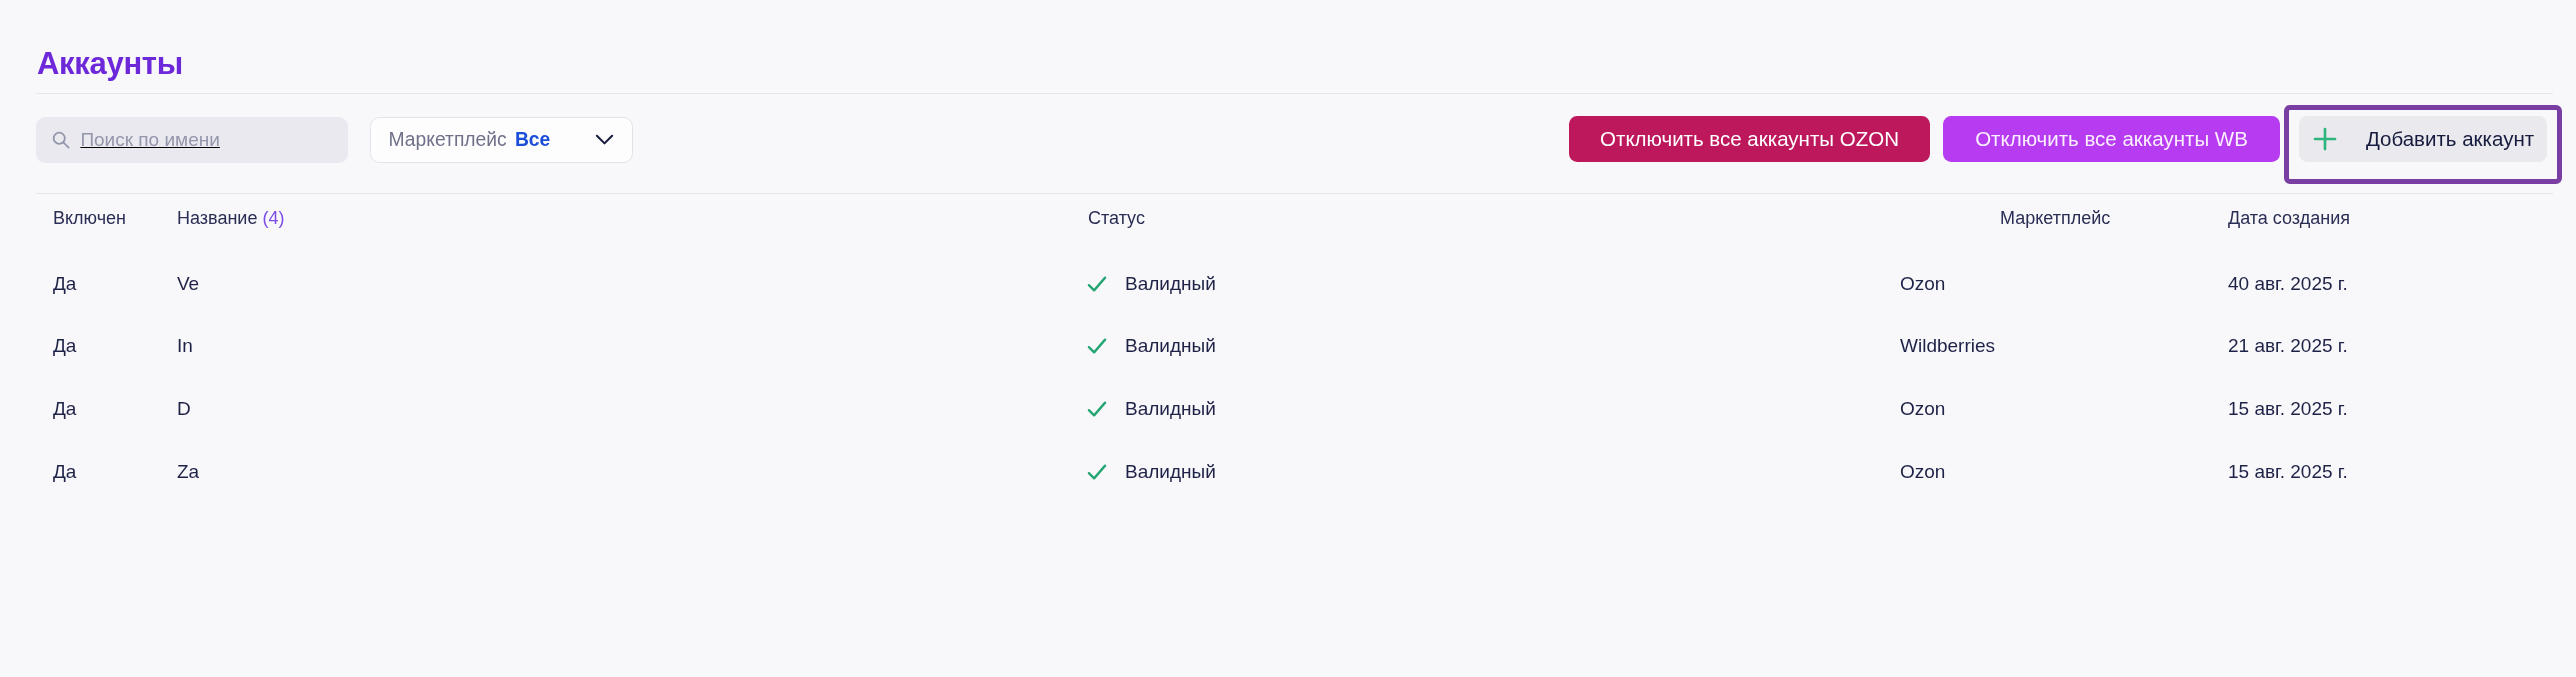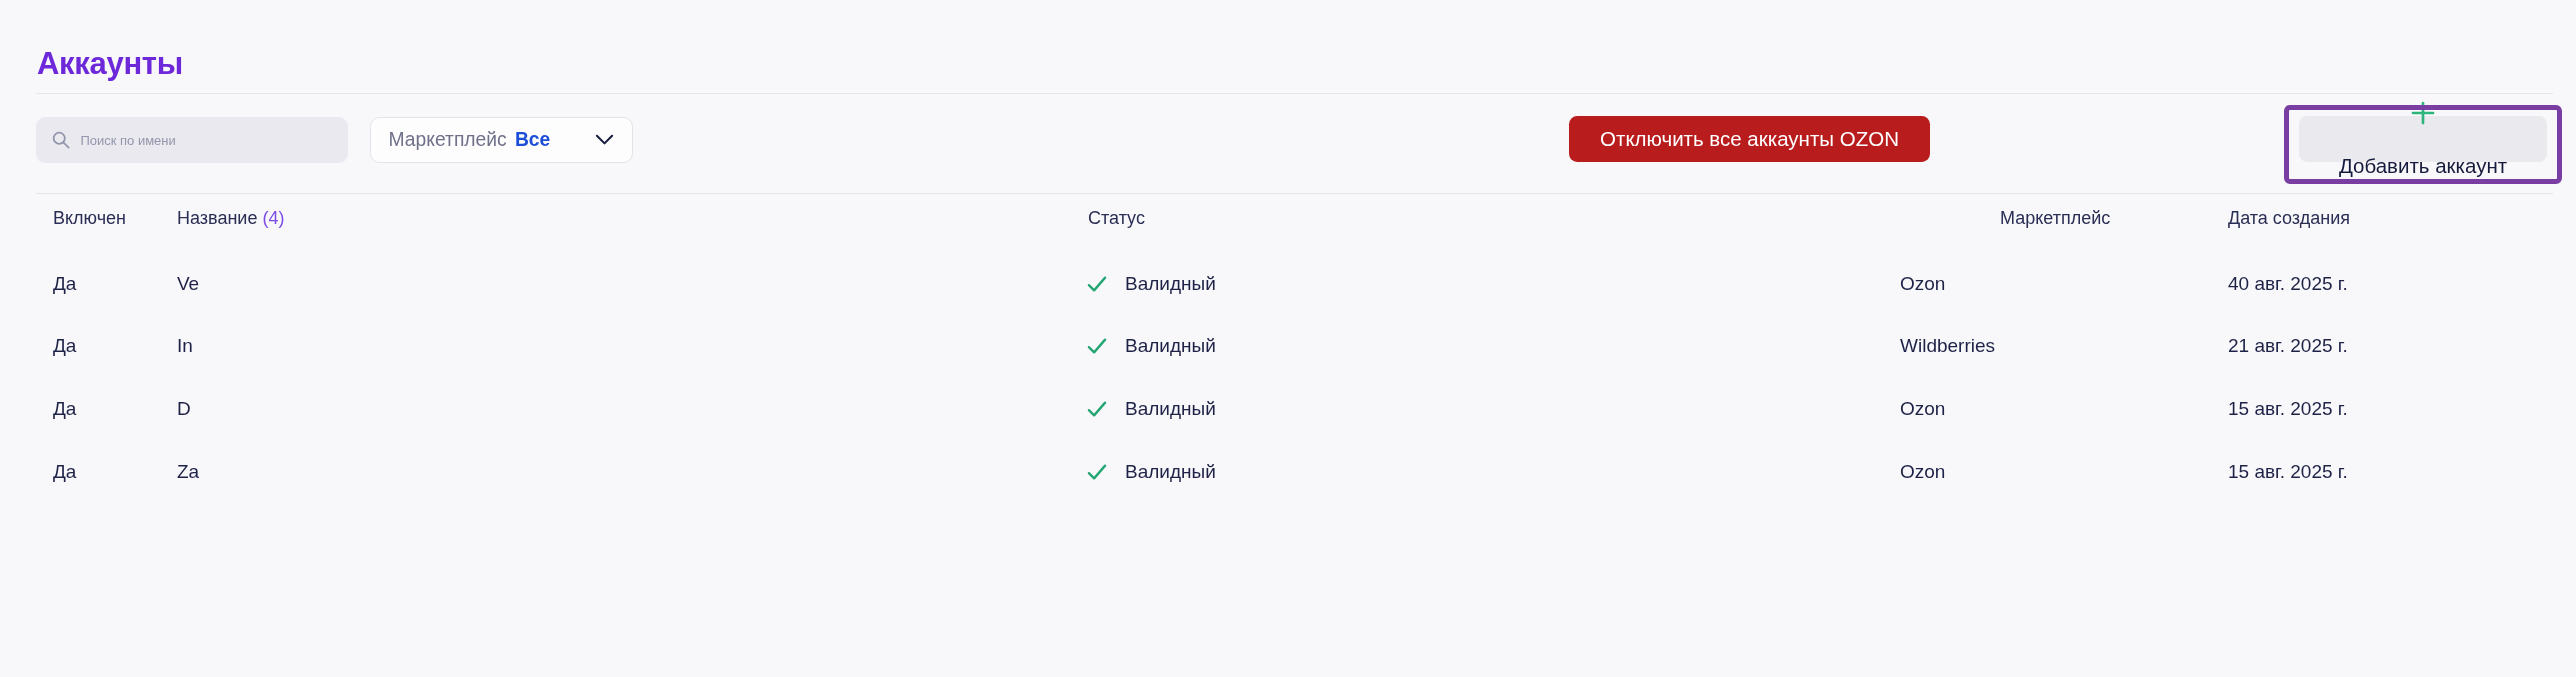--- a/index.html
+++ b/index.html
@@ -28,44 +28,44 @@
   
   .search-box {
     position: absolute; left: 36px; top: 117px; width: 312px; height: 46px;
     background: #e9e9ef; border-radius: 9.4px;
     display: flex; align-items: center; gap: 9.4px; padding: 0 15px;
   }
   .search-box svg { flex: 0 0 auto; }
   .search-input {
     border: none; outline: none; background: transparent;
     font-family: "Liberation Sans", sans-serif;
-    font-size: 13px; color: #0f766e; width: 100%;
+    font-size: 19px; color: #000000; width: 100%; text-decoration: underline;
   }
   .search-input::placeholder { color: #9496ab; opacity: 1; }
 
   .dropdown {
     position: absolute; left: 370px; top: 117px; width: 263px; height: 46px;
     background: #fdfdfe; border: 1.2px solid #e2e2ea; border-radius: 9.4px;
     display: flex; align-items: center; gap: 8.2px; padding: 0 17.6px;
     cursor: pointer;
   }
   .dropdown .dd-label { font-size: 19.3px; color: #6f7189; }
   .dropdown .dd-value { font-size: 19.3px; color: #1d4ed8; font-weight: 700; }
   .dropdown .chev { margin-left: auto; }
 
   .btn {
     position: absolute; top: 116px; height: 46px;
     border: none; border-radius: 8.2px; cursor: pointer;
     display: flex; align-items: center; justify-content: center;
     font-family: "Liberation Sans", sans-serif;
     font-size: 20.5px; font-weight: 500; white-space: nowrap;
   }
-  .btn-ozon { left: 1569px; width: 361px; background: #b91c1c; color: #ffffff; }
+  .btn-ozon { left: 1569px; width: 361px; background: #be185d; color: #ffffff; }
   .btn-wb   { left: 1943px; width: 337px; background: #b63bf1; color: #fbeffe; }
-  .btn-add  { left: 2299px; width: 248px; background: #e9e9ee; color: #171b3d; gap: 28px; flex-direction: column; }
+  .btn-add  { left: 2299px; width: 248px; background: #e9e9ee; color: #171b3d; gap: 28px; }
 
   .highlight-box {
     position: absolute; left: 2284px; top: 105px; width: 278px; height: 79px;
     border: 5.9px solid #7a3da1; border-radius: 5.9px;
     pointer-events: none;
   }
 
   
   .thead { position: absolute; top: 208px; height: 23.4px; width: 100%; text-align: right; }
   .th {
@@ -120,20 +120,21 @@
     <span class="dd-value">Все</span>
     <span class="chev" style="display:flex;">
       <svg width="19" height="11.7" viewBox="0 0 32 20" fill="none">
         <polyline points="3,3 16,16 29,3" stroke="#171b3d" stroke-width="3.5" stroke-linecap="round" stroke-linejoin="round"></polyline>
       </svg>
     </span>
   </div>
 
   <button class="btn btn-ozon">Отключить все аккаунты OZON</button>
 
+  <button class="btn btn-wb">Отключить все аккаунты WB</button>
 
   <button class="btn btn-add">
     <span style="display:flex;">
       <svg width="26" height="26" viewBox="0 0 44 44" fill="none">
         <line x1="22" y1="5" x2="22" y2="39" stroke="#2eb47d" stroke-width="4.5" stroke-linecap="round"></line>
         <line x1="5" y1="22" x2="39" y2="22" stroke="#2eb47d" stroke-width="4.5" stroke-linecap="round"></line>
       </svg>
     </span>
     <span>Добавить аккаунт</span>
   </button>

